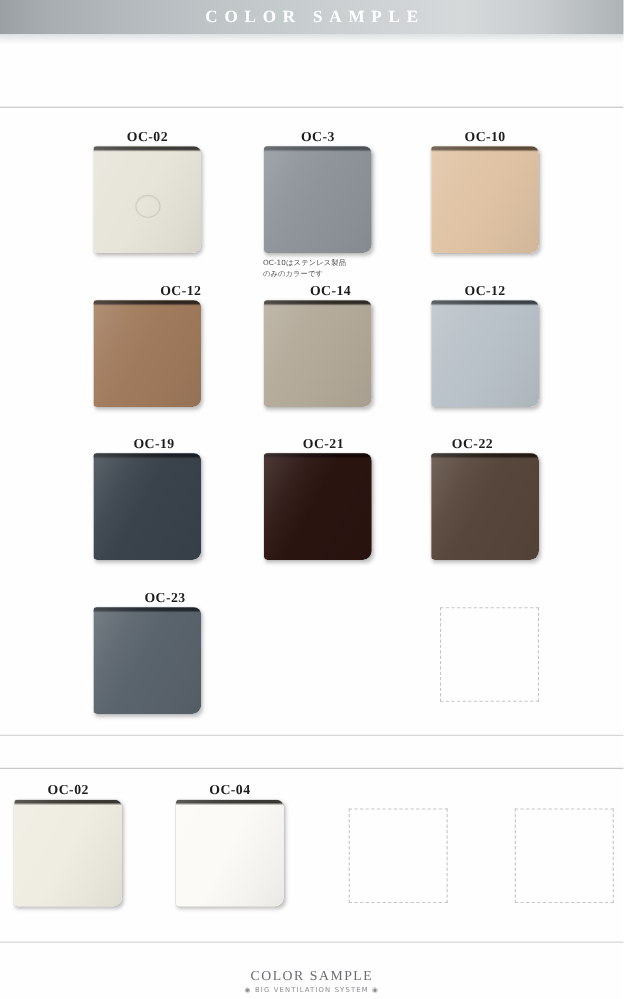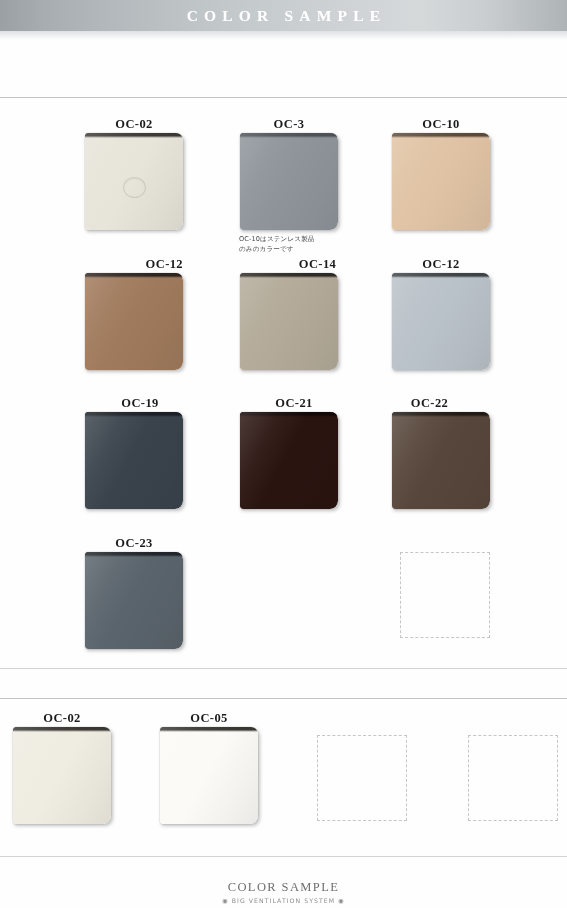--- a/index.html
+++ b/index.html
@@ -167,21 +167,21 @@
         </div>
       </div>
       <div class="chip-cell" style="left: 85px; top: 257px; width: 98px; height: 119px;">
         <div class="chip-label" style="top: 0px; text-align: right;">OC-12</div>
         <div class="chip" style="left: 0px; top: 16px; width: 98px; height: 97px;">
           <div class="face" style="background: rgb(160, 122, 92);"></div>
           <div class="edge" style="background: linear-gradient(rgb(47, 37, 32) 0%, rgb(47, 37, 32) 55%, rgba(0, 0, 0, 0) 100%);"></div>
           <div class="gloss"></div>
         </div>
       </div>
-      <div class="chip-cell" style="left: 240px; top: 257px; width: 121px; height: 119px; padding-left: 34px;">
+      <div class="chip-cell" style="left: 240px; top: 257px; width: 121px; height: 119px;">
         <div class="chip-label" style="top: 0px;">OC-14</div>
         <div class="chip" style="left: 0px; top: 16px; width: 98px; height: 97px;">
           <div class="face" style="background: rgb(179, 170, 153);"></div>
           <div class="edge" style="background: linear-gradient(rgb(46, 43, 38) 0%, rgb(46, 43, 38) 55%, rgba(0, 0, 0, 0) 100%);"></div>
           <div class="gloss"></div>
         </div>
       </div>
       <div class="chip-cell" style="left: 392px; top: 257px; width: 98px; height: 119px;">
         <div class="chip-label" style="top: 0px;">OC-12</div>
         <div class="chip" style="left: 0px; top: 16px; width: 98px; height: 97px;">
@@ -207,21 +207,21 @@
         </div>
       </div>
       <div class="chip-cell" style="left: 392px; top: 396px; width: 75px; height: 119px;">
         <div class="chip-label" style="top: 0px;">OC-22</div>
         <div class="chip" style="left: 0px; top: 16px; width: 98px; height: 97px;">
           <div class="face" style="background: rgb(87, 70, 59);"></div>
           <div class="edge" style="background: linear-gradient(rgb(33, 26, 21) 0%, rgb(33, 26, 21) 55%, rgba(0, 0, 0, 0) 100%);"></div>
           <div class="gloss"></div>
         </div>
       </div>
-      <div class="chip-cell" style="left: 85px; top: 536px; width: 98px; height: 119px;">
+      <div class="chip-cell" style="left: 85px; top: 536px; width: 98px; height: 119px; padding-left: 32px;">
         <div class="chip-label" style="top: 0px;">OC-23</div>
         <div class="chip" style="left: 0px; top: 16px; width: 98px; height: 97px;">
           <div class="face" style="background: rgb(90, 100, 108);"></div>
           <div class="edge" style="background: linear-gradient(rgb(32, 38, 43) 0%, rgb(32, 38, 43) 55%, rgba(0, 0, 0, 0) 100%);"></div>
           <div class="gloss"></div>
         </div>
       </div>
       <div class="placeholder" style="left: 400px; top: 552px; width: 88px; height: 84px;"></div>
     </div>
 
@@ -232,21 +232,21 @@
   <div id="interior-grid">
       <div class="chip-cell" style="left: 13px; top: 711px; width: 98px; height: 119px;">
         <div class="chip-label" style="top: 0px;">OC-02</div>
         <div class="chip" style="left: 0px; top: 16px; width: 98px; height: 97px;">
           <div class="face" style="background: rgb(239, 236, 225);"></div>
           <div class="edge" style="background: linear-gradient(rgb(58, 56, 51) 0%, rgb(58, 56, 51) 55%, rgba(0, 0, 0, 0) 100%);"></div>
           <div class="gloss"></div>
         </div>
       </div>
       <div class="chip-cell" style="left: 160px; top: 711px; width: 98px; height: 119px;">
-        <div class="chip-label" style="top: 0px;">OC-05</div>
+        <div class="chip-label" style="top: 0px;">OC-04</div>
         <div class="chip" style="left: 0px; top: 16px; width: 98px; height: 97px;">
           <div class="face" style="background: rgb(251, 250, 246);"></div>
           <div class="edge" style="background: linear-gradient(rgb(58, 56, 51) 0%, rgb(58, 56, 51) 55%, rgba(0, 0, 0, 0) 100%);"></div>
           <div class="gloss"></div>
         </div>
       </div>
       <div class="placeholder" style="left: 317px; top: 735px; width: 88px; height: 84px;"></div>
       <div class="placeholder" style="left: 468px; top: 735px; width: 88px; height: 84px;"></div>
     </div>
 

